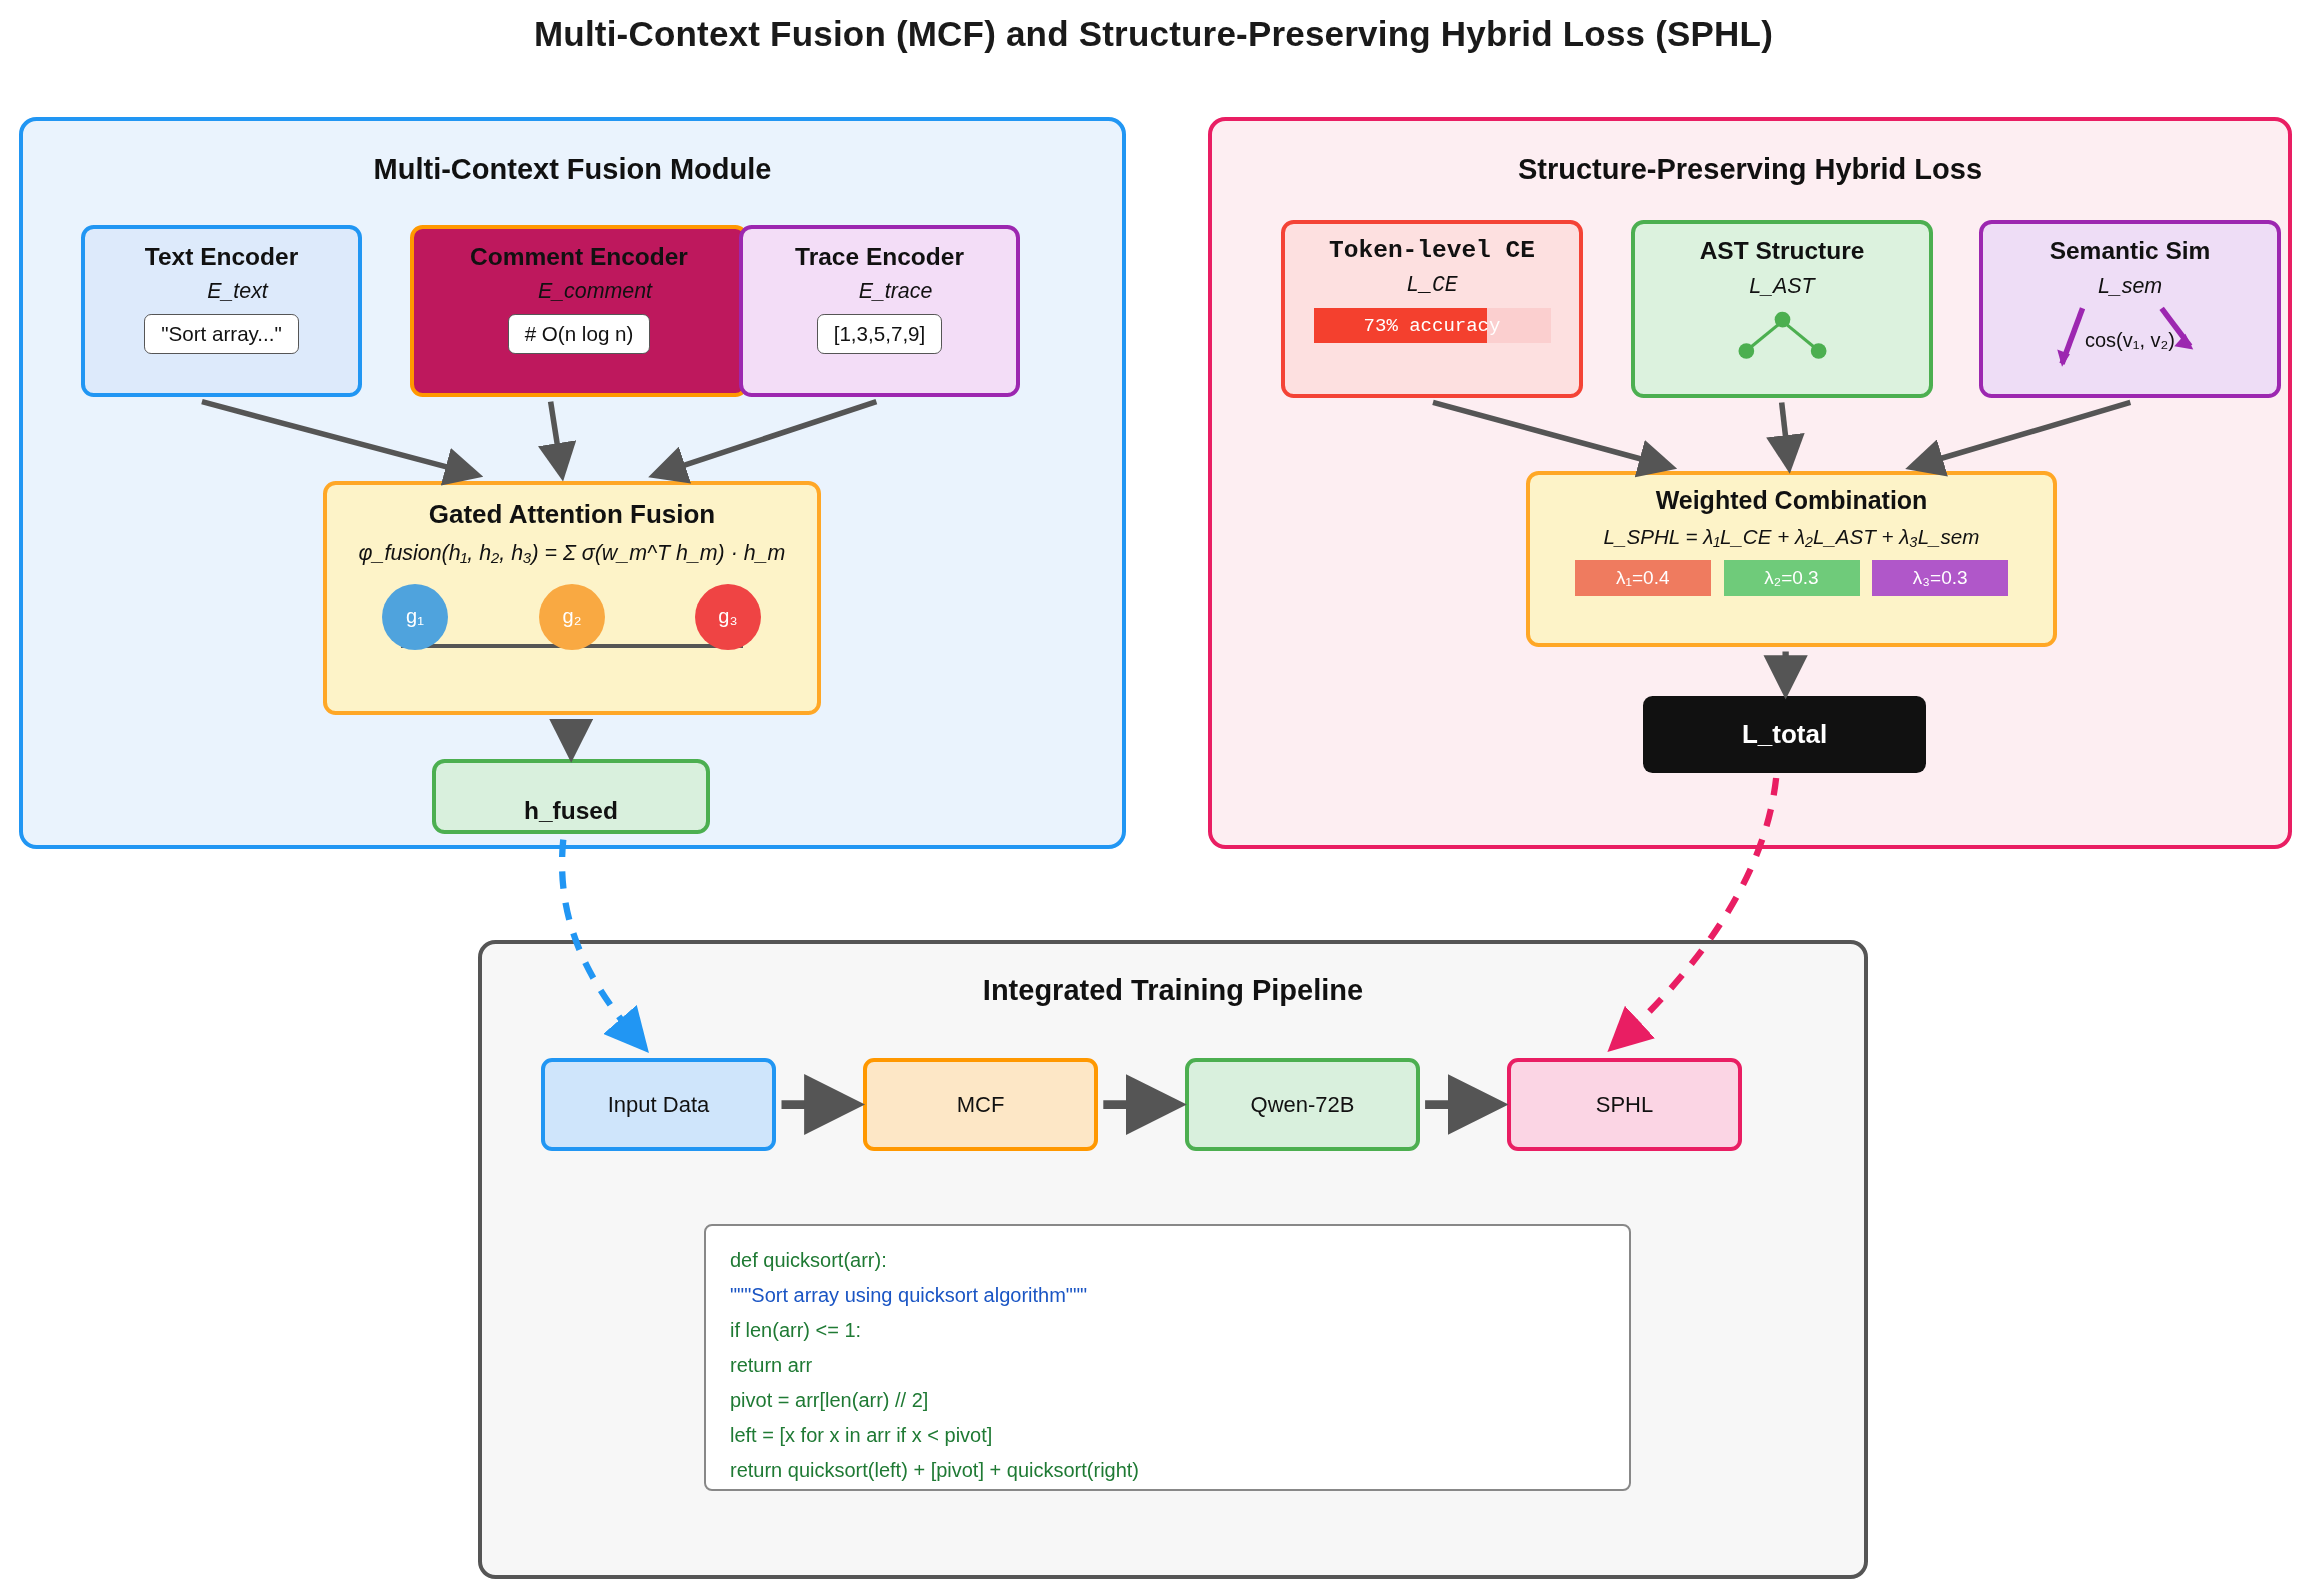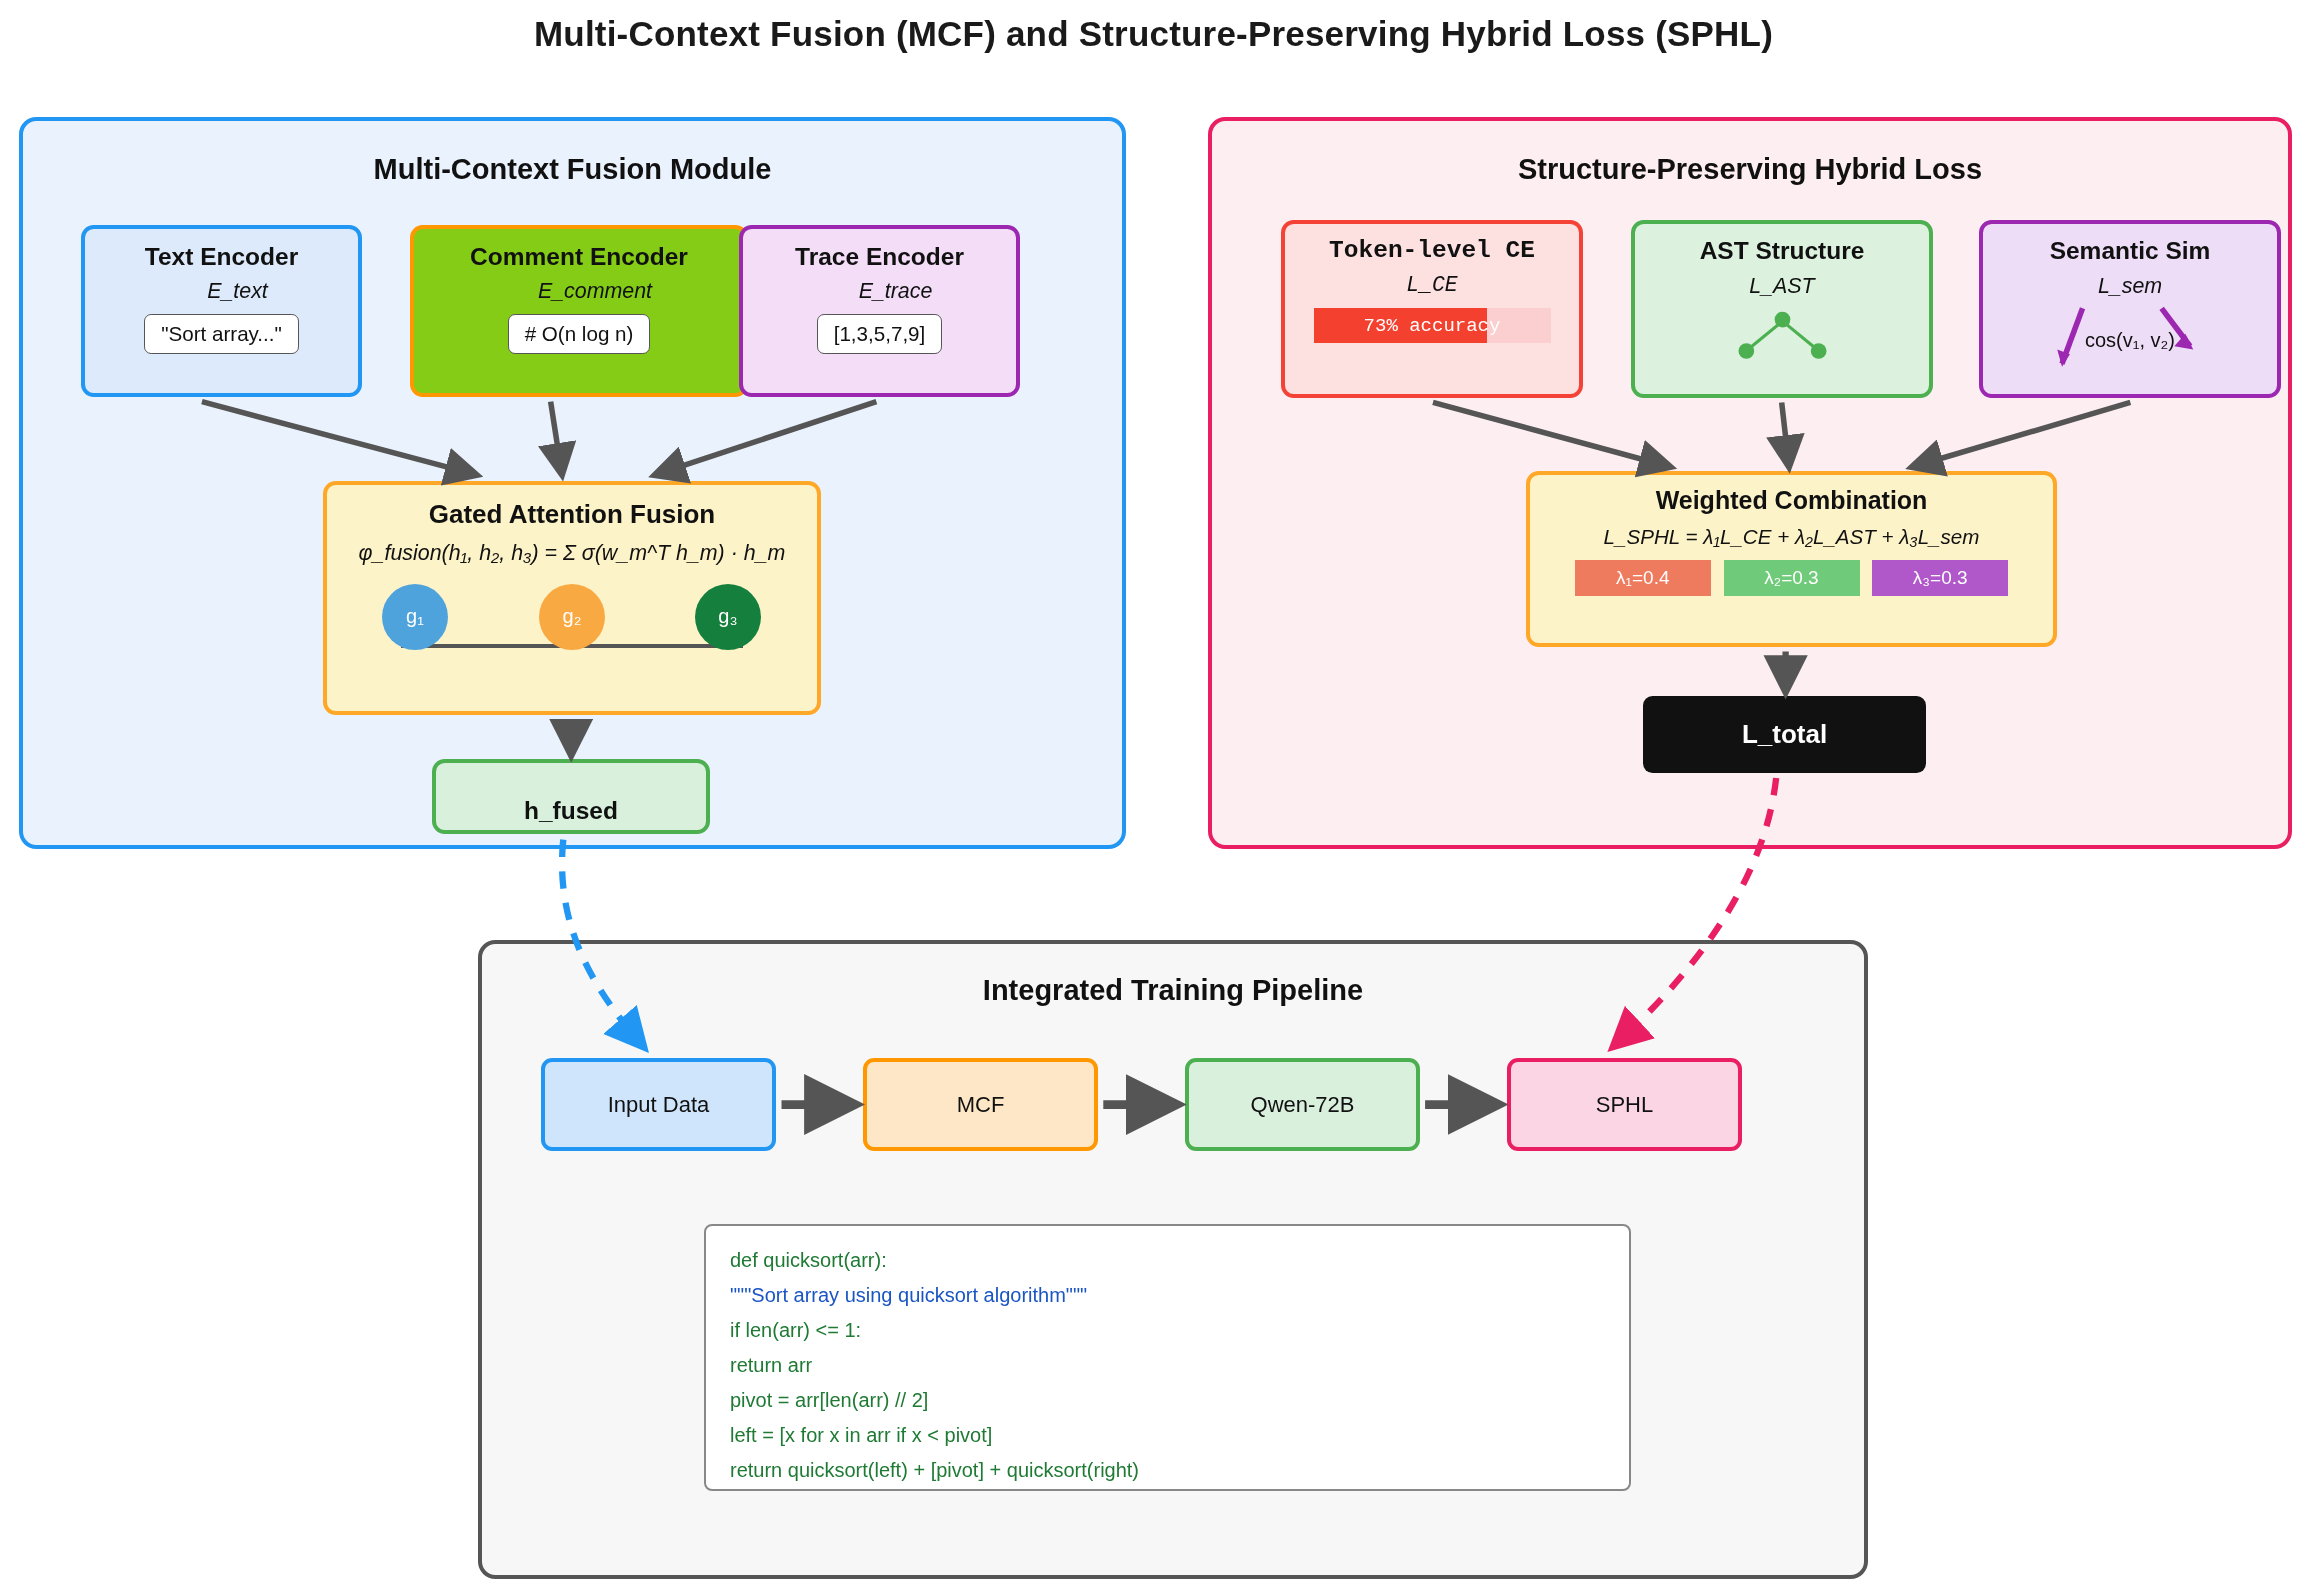--- a/index.html
+++ b/index.html
@@ -41,40 +41,40 @@
   .node .t2 { font-size:21.4px; font-style:italic; color:#111; }
   .chip {
     background:#ffffff; border:1.6px solid #555; border-radius:7.1px;
     font-size:20.6px; color:#111; padding:7.1px 16px; white-space:nowrap;
   }
 
   
   #enc-text { left:81px; top:225px; width:281px; height:172px;
       background:#ddeafb; border:4.7px solid #2196f3; }
   #enc-comment { left:410px; top:225px; width:338px; height:172px;
-      background:#84cc16; border:4.7px solid #ff9800; }
+      background:#be185d; border:4.7px solid #ff9800; }
   #enc-trace { left:739px; top:225px; width:281px; height:172px;
       background:#f3ddf7; border:4.7px solid #9c27b0; }
   .enc .t1 { margin-top:14.2px; }
   .enc .t2 { margin-top:8px;margin-left:32px; }
   .enc .chip { margin-top:9.5px; }
 
   
   #gaf { left:323px; top:481px; width:498px; height:234px;
       background:#fdf3c8; border:4.7px solid #ffa726; }
   #gaf .t1 { margin-top:14.2px; font-size:26px; }
   #gaf .formula { margin-top:11px; font-size:21.4px; font-style:italic; color:#111; white-space:nowrap; }
   #gaf .gates { position:relative; margin-top:17.4px; width:380px; height:68px; }
   #gaf .gline { position:absolute; left:19px; right:19px; bottom:3.2px; height:4.7px; background:#555; }
   .gate { position:absolute; top:0; width:66px; height:66px; border-radius:50%;
       display:flex; align-items:center; justify-content:center;
       color:#fff; font-size:20px; }
   #gate1 { left:0;   background:#4fa3dd; }
   #gate2 { left:157px; background:#f9a942; }
-  #gate3 { left:313px; background:#15803d; }
+  #gate3 { left:313px; background:#ef4444; }
 
   
   #h-fused { left:432px; top:759px; width:278px; height:75px;
       background:#d9f0dd; border:4px solid #4caf50; justify-content:center; }
   #h-fused .t1 { font-size:24.5px;margin-top:28px; }
 
   
   #loss-ce  { left:1281px; top:220px; width:302px; height:178px;
       background:#fde0e0; border:4.7px solid #f44336;font-family:Liberation Mono, monospace; }
   #loss-ast { left:1631px; top:220px; width:302px; height:178px;

